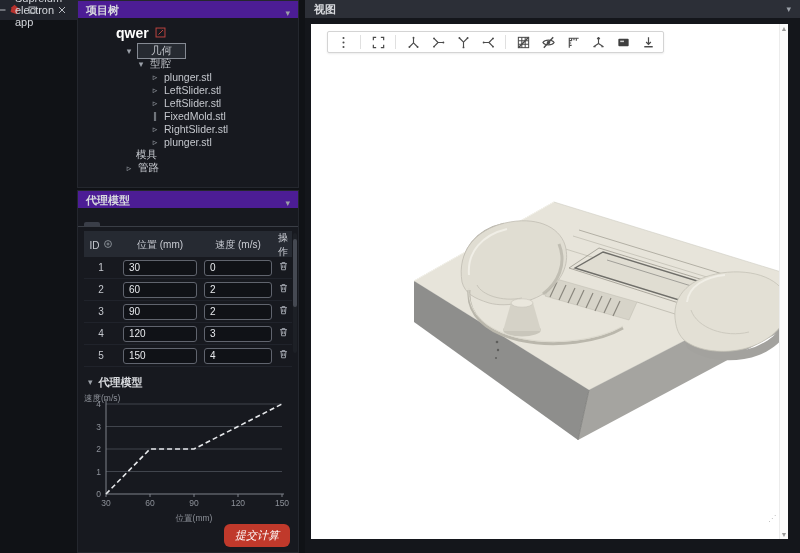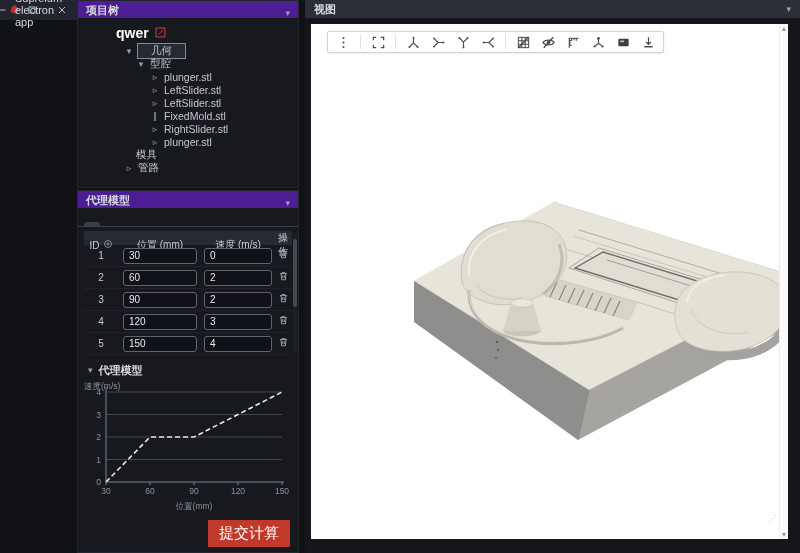--- a/index.html
+++ b/index.html
@@ -30,33 +30,33 @@
   .ti-label{white-space:nowrap;}
   .tree-item.selected .ti-label{outline:1px solid #858a93;background:#262a31;padding:0 13px;}
   .ind-0{padding-left:15px}.ind-1{padding-left:44px}.ind-2{padding-left:46px}.ind-3{padding-left:58px}.ind-4{padding-left:72px}
   
   .params-panel{flex:1;position:relative;}
   .tabs{display:flex;height:18px;align-items:flex-end;border-bottom:1px solid #3a3e46;padding-left:6px;gap:2px;font-size:10.5px;flex:0 0 auto;}
   .tab{padding:2px 8px;color:#9296a0;cursor:pointer;}
   .tab.active{background:#3a3e48;color:#e8eaee;border-radius:2px 2px 0 0;}
   .ptable{margin:4px 6px 0 6px;font-size:10px;color:#c6c9cf;}
   .pheader,.prow{display:grid;grid-template-columns:34px 84px 72px 1fr;align-items:center;text-align:center;}
-  .pheader{height:14px;background:#262a32;color:#c9ccd3;}
+  .pheader{height:26px;background:#262a32;color:#c9ccd3;}
   .pheader .cell{display:flex;align-items:center;justify-content:center;gap:3px;}
   .prow{height:21px;border-bottom:1px solid #20232b;}
   .cell-input{width:62px;height:14px;background:#101217;border:1px solid #60646e;border-radius:3px;color:#e8eaee;
     font-size:10px;padding:0 5px;font-family:inherit;}
   .cell-input.vel{width:56px;}
   .trash-btn{background:none;border:none;padding:0;cursor:pointer;display:flex;align-items:center;justify-content:center;width:100%;}
   .params-scroll{position:absolute;right:1px;top:42px;width:4px;height:120px;background:#1d2026;border-radius:2px;}
   .params-scroll .thumb{position:absolute;top:6px;left:0;width:4px;height:68px;background:#454952;border-radius:2px;}
   .curve-header{display:flex;align-items:center;gap:6px;padding:8px 0 2px 10px;color:#d8dade;font-size:11px;font-weight:bold;}
   .chart-host{margin-left:2px;}
-  .submit-btn{position:absolute;right:8px;bottom:5px;background:#c0392b;color:#fff;font-size:15px;
-    padding:4px 11px;border:none;border-radius:1px;cursor:pointer;font-family:inherit;}
+  .submit-btn{position:absolute;right:8px;bottom:5px;background:#c0392b;color:#fff;font-size:11px;
+    padding:4px 11px;border:none;border-radius:6px;cursor:pointer;font-family:inherit;font-style:italic;}
   
   .right{flex:1;display:flex;flex-direction:column;background:#14161b;}
   .right-header{height:18px;background:#2c2f37;display:flex;align-items:center;justify-content:space-between;
     padding:0 9px;font-size:11px;font-weight:bold;color:#d8dade;flex:0 0 auto;}
   .viewport{flex:1;margin:6px 12px 14px 6px;background:#ffffff;position:relative;overflow:hidden;}
   .vp-toolbar{position:absolute;left:16px;top:7px;display:flex;align-items:center;background:#fff;
     border:1px solid #d4d4d4;border-radius:2px;padding:2px 7px;gap:9px;box-shadow:0 1px 2px rgba(0,0,0,.08);}
   .tb-sep{width:1px;height:14px;background:#e0e0e0;}
   .tb-btn{display:flex;align-items:center;justify-content:center;width:16px;height:16px;background:none;border:none;padding:0;cursor:pointer;}
   .model{position:absolute;left:96px;top:166px;}

